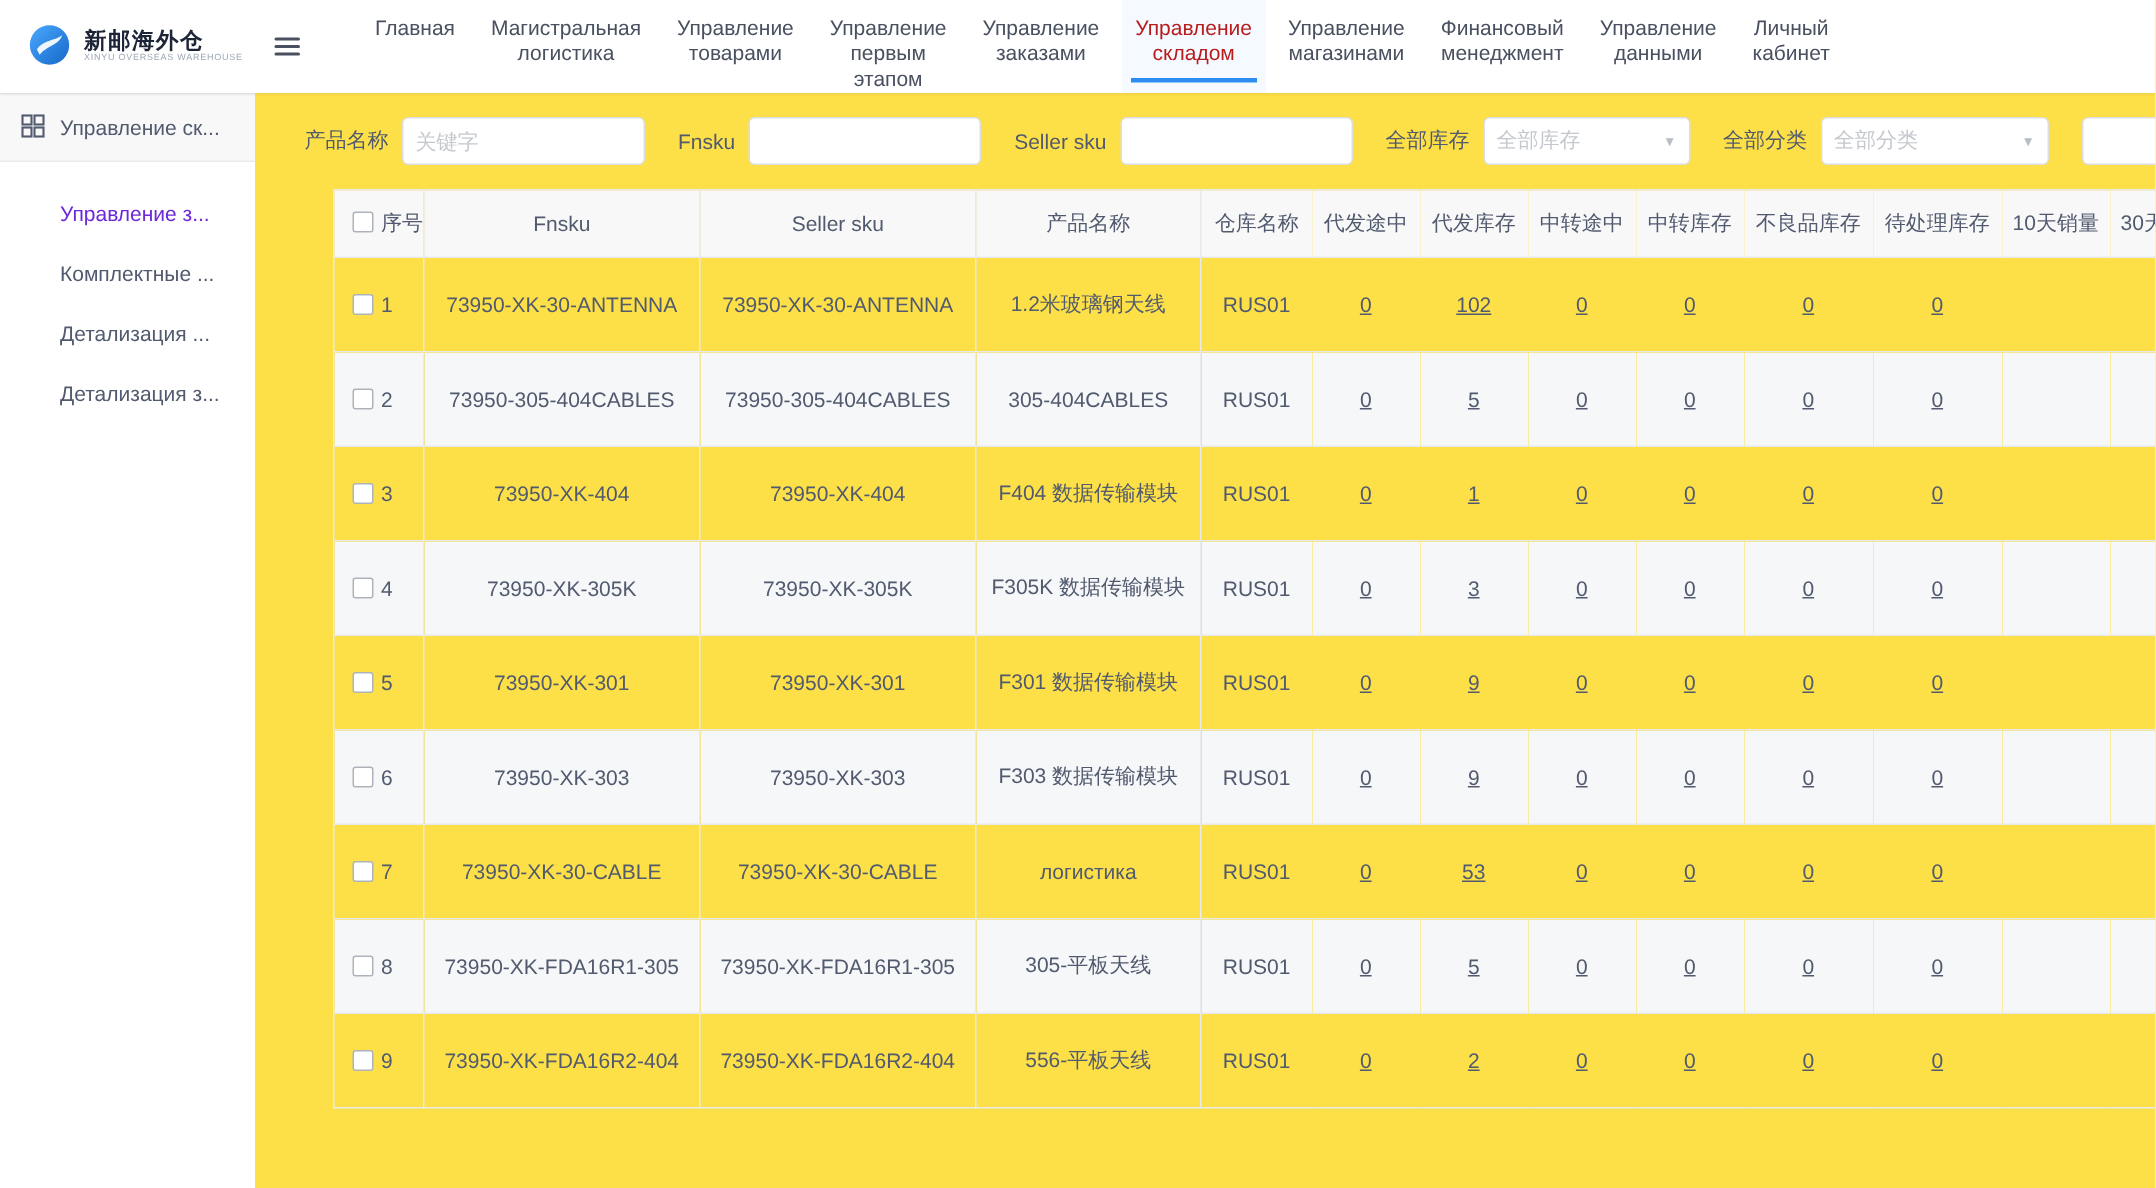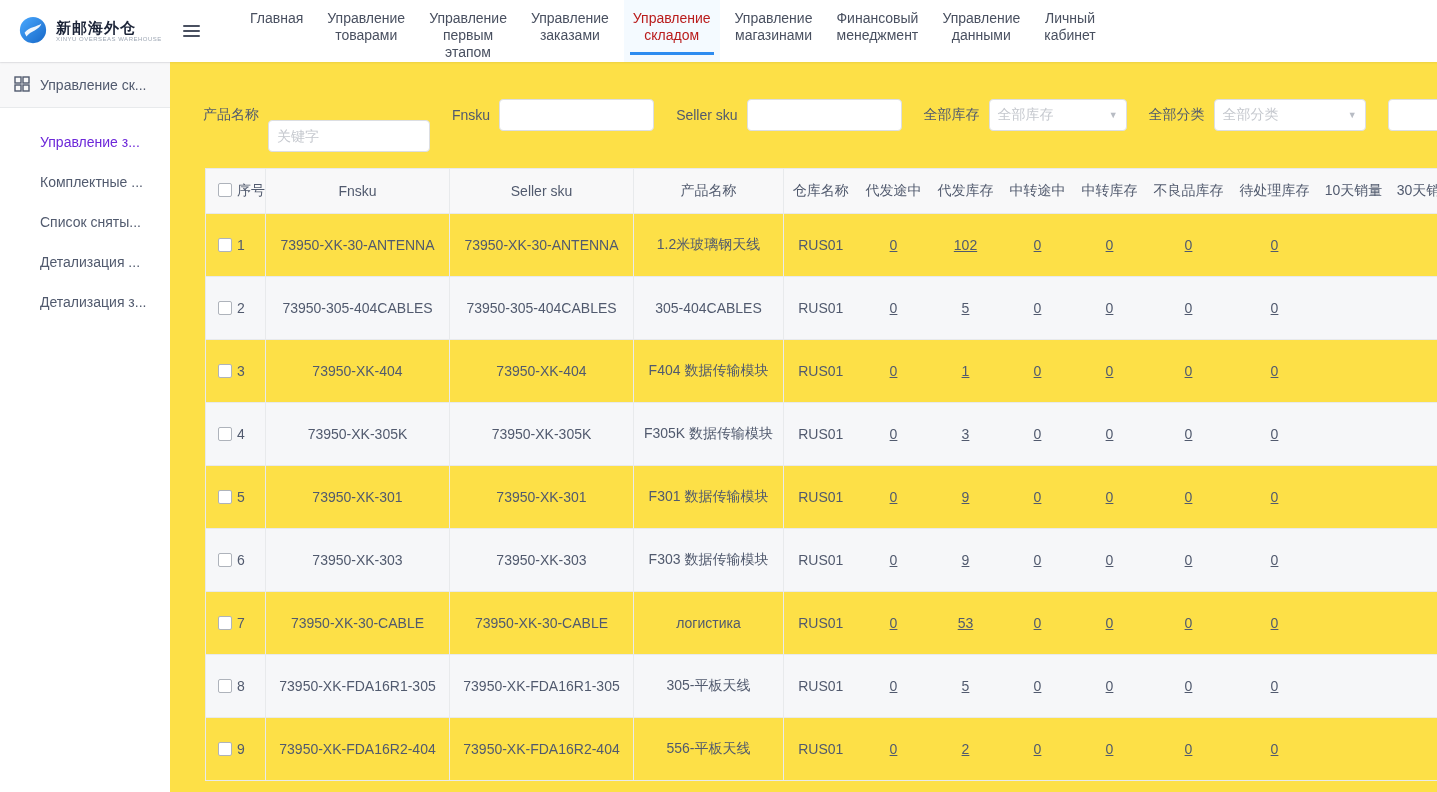--- a/index.html
+++ b/index.html
@@ -39,21 +39,21 @@
   .content{flex:1;min-width:0;display:flex;flex-direction:column;overflow:hidden;background:#fde047}
   .filterbar{flex-shrink:0;display:flex;align-items:center;padding:16px 0 16px 33px;overflow:hidden;white-space:nowrap}
   .fgroup{display:flex;align-items:center;margin-right:22px;flex-shrink:0}
   .f-label{margin-right:9px;color:#515a6e}
   .f-input{height:32px;border:1px solid #dcdee2;border-radius:4px;padding:0 8px;font-size:14px;color:#515a6e;outline:none;font-family:inherit;background:#fff}
   .f-input::placeholder{color:#c5c8ce}
   .f-select{height:32px;border:1px solid #dcdee2;border-radius:4px;padding:0 8px;display:flex;align-items:center;justify-content:space-between;color:#c5c8ce;cursor:pointer;background:#fff}
   .f-select .caret{margin-left:8px;color:#b8bcc4;font-size:9px}
 
   
-  .table-wrap{flex:1;margin-left:35px;overflow:hidden}
+  .table-wrap{flex:1;margin-left:52px;overflow:hidden}
   table{border-collapse:collapse;table-layout:fixed;width:1256px}
   thead th{background:#f8f8f9;height:45px;font-weight:normal;font-size:14px;color:#515a6e;text-align:center;border-top:1px solid #e8eaec;border-bottom:1px solid #e8eaec}
   tbody td{height:63px;text-align:center;font-size:14px;color:#515a6e;border-bottom:1px solid #e8eaec;overflow:hidden;white-space:nowrap}
   tbody tr:nth-child(even){background:#f6f7f9}
   th.bordered,td.bordered{border-right:1px solid #e8eaec}
   th:first-child,td:first-child{border-left:1px solid #e8eaec}
   .index-col{text-align:left !important;padding-left:12px}
   .cb{display:inline-block;width:14px;height:14px;border:1px solid #aeb3bb;border-radius:2px;background:#fff;vertical-align:-2px;margin-right:5px;cursor:pointer}
   .num{color:#515a6e;text-decoration:underline;cursor:pointer}
 </style>
@@ -86,20 +86,23 @@
           <span></span>
           <span></span>
           <span></span>
         </span>
     </div>
     <nav class="nav-items" id="nav-items">
         <div class="nav-item">
     <span class="nav-label">Главная</span>
   </div>
         <div class="nav-item">
+    <span class="nav-label">Магистральная логистика</span>
+  </div>
+        <div class="nav-item">
     <span class="nav-label">Управление товарами</span>
   </div>
         <div class="nav-item">
     <span class="nav-label">Управление первым этапом</span>
   </div>
         <div class="nav-item">
     <span class="nav-label">Управление заказами</span>
   </div>
         <div class="nav-item active">
     <span class="nav-label">Управление складом</span>
@@ -134,38 +137,35 @@
         <span>Управление ск...</span>
       </div>
       <div class="side-items" id="side-items">
           <div class="side-item active">
     <span class="side-label">Управление з...</span>
   </div>
           <div class="side-item">
     <span class="side-label">Комплектные ...</span>
   </div>
           <div class="side-item">
-    <span class="side-label">Список сняты...</span>
-  </div>
-          <div class="side-item">
     <span class="side-label">Детализация ...</span>
   </div>
           <div class="side-item">
     <span class="side-label">Детализация з...</span>
   </div>
         </div>
     </aside>
 
     <main class="main">
 
       <div class="content">
         <div class="filterbar" id="filterbar">
             <div class="fgroup">
     <span class="f-label">产品名称</span>
-  <input class="f-input" type="text" placeholder="关键字" style="width: 162px; margin-top: 42px;">
+  <input class="f-input" type="text" placeholder="关键字" style="width: 162px;">
             </div>
             <div class="fgroup">
     <span class="f-label">Fnsku</span>
   <input class="f-input" type="text" style="width: 155px;">
             </div>
             <div class="fgroup">
     <span class="f-label">Seller sku</span>
   <input class="f-input" type="text" style="width: 155px;">
             </div>
             <div class="fgroup">

